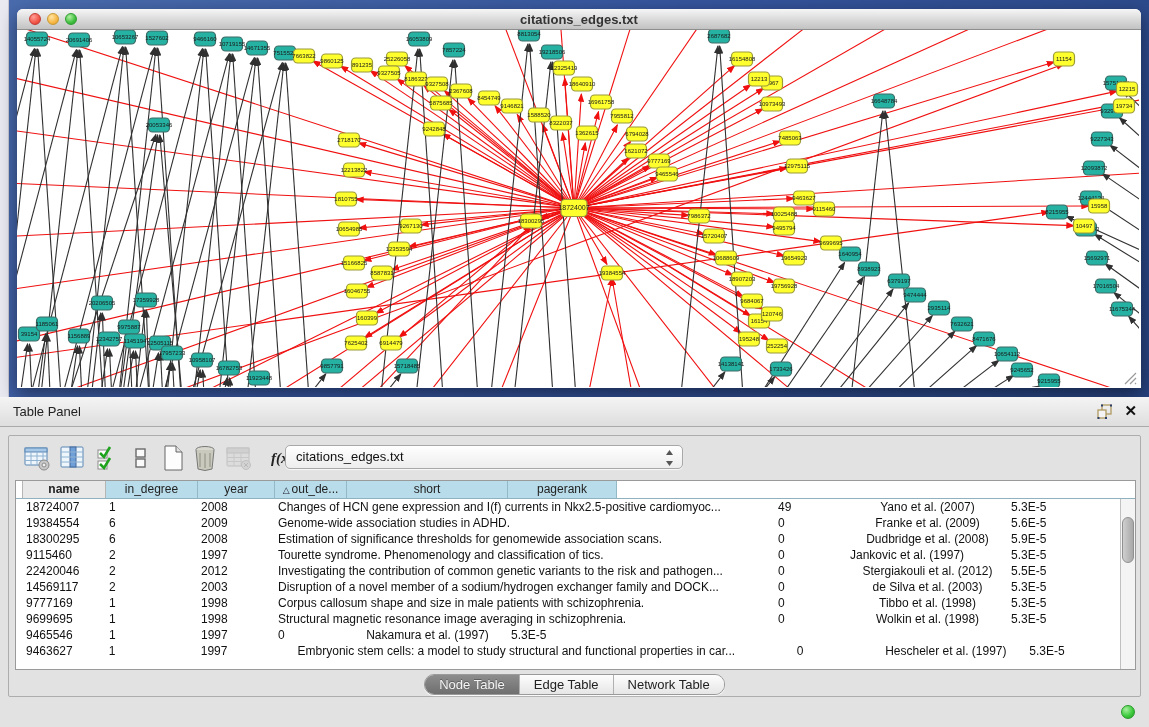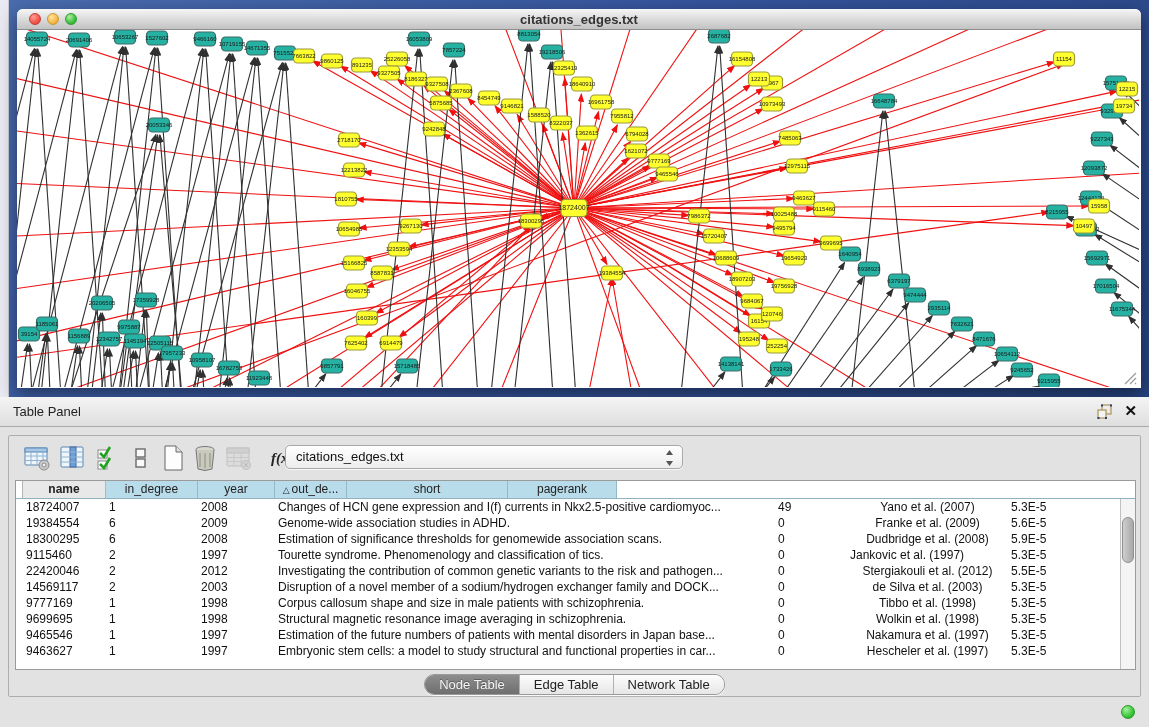--- a/index.html
+++ b/index.html
@@ -932,31 +932,30 @@
             <div class="td" style="width: 500px;">Structural magnetic resonance image averaging in schizophrenia.</div>
             <div class="td" style="width: 72px;">0</div>
             <div class="td" style="width: 161px; text-align: center;">Wolkin et al. (1998)</div>
             <div class="td" style="width: 109px;">5.3E-5</div>
           </div>
           <div class="trow">
             <div class="td" style="width: 7px;"></div>
             <div class="td" style="width: 83px;">9465546</div>
             <div class="td" style="width: 92px;">1</div>
             <div class="td" style="width: 77px;">1997</div>
-            <div class="td" style="width: 500px;">Estimation of the future numbers of patients with mental disorders in Japan base...</div>
             <div class="td" style="width: 72px;">0</div>
             <div class="td" style="width: 161px; text-align: center;">Nakamura et al. (1997)</div>
             <div class="td" style="width: 109px;">5.3E-5</div>
           </div>
           <div class="trow">
             <div class="td" style="width: 7px;"></div>
             <div class="td" style="width: 83px;">9463627</div>
             <div class="td" style="width: 92px;">1</div>
             <div class="td" style="width: 77px;">1997</div>
-            <div class="td" style="width: 500px;">Embryonic stem cells: a model to study structural and functional properties in car...</div>
+            <div class="td" style="width: 500px; margin-left: 20px;">Embryonic stem cells: a model to study structural and functional properties in car...</div>
             <div class="td" style="width: 72px;">0</div>
             <div class="td" style="width: 161px; text-align: center;">Hescheler et al. (1997)</div>
             <div class="td" style="width: 109px;">5.3E-5</div>
           </div>
         </div>
       <div id="vscroll">
         <div id="vthumb"></div>
       </div>
     </div>
 

